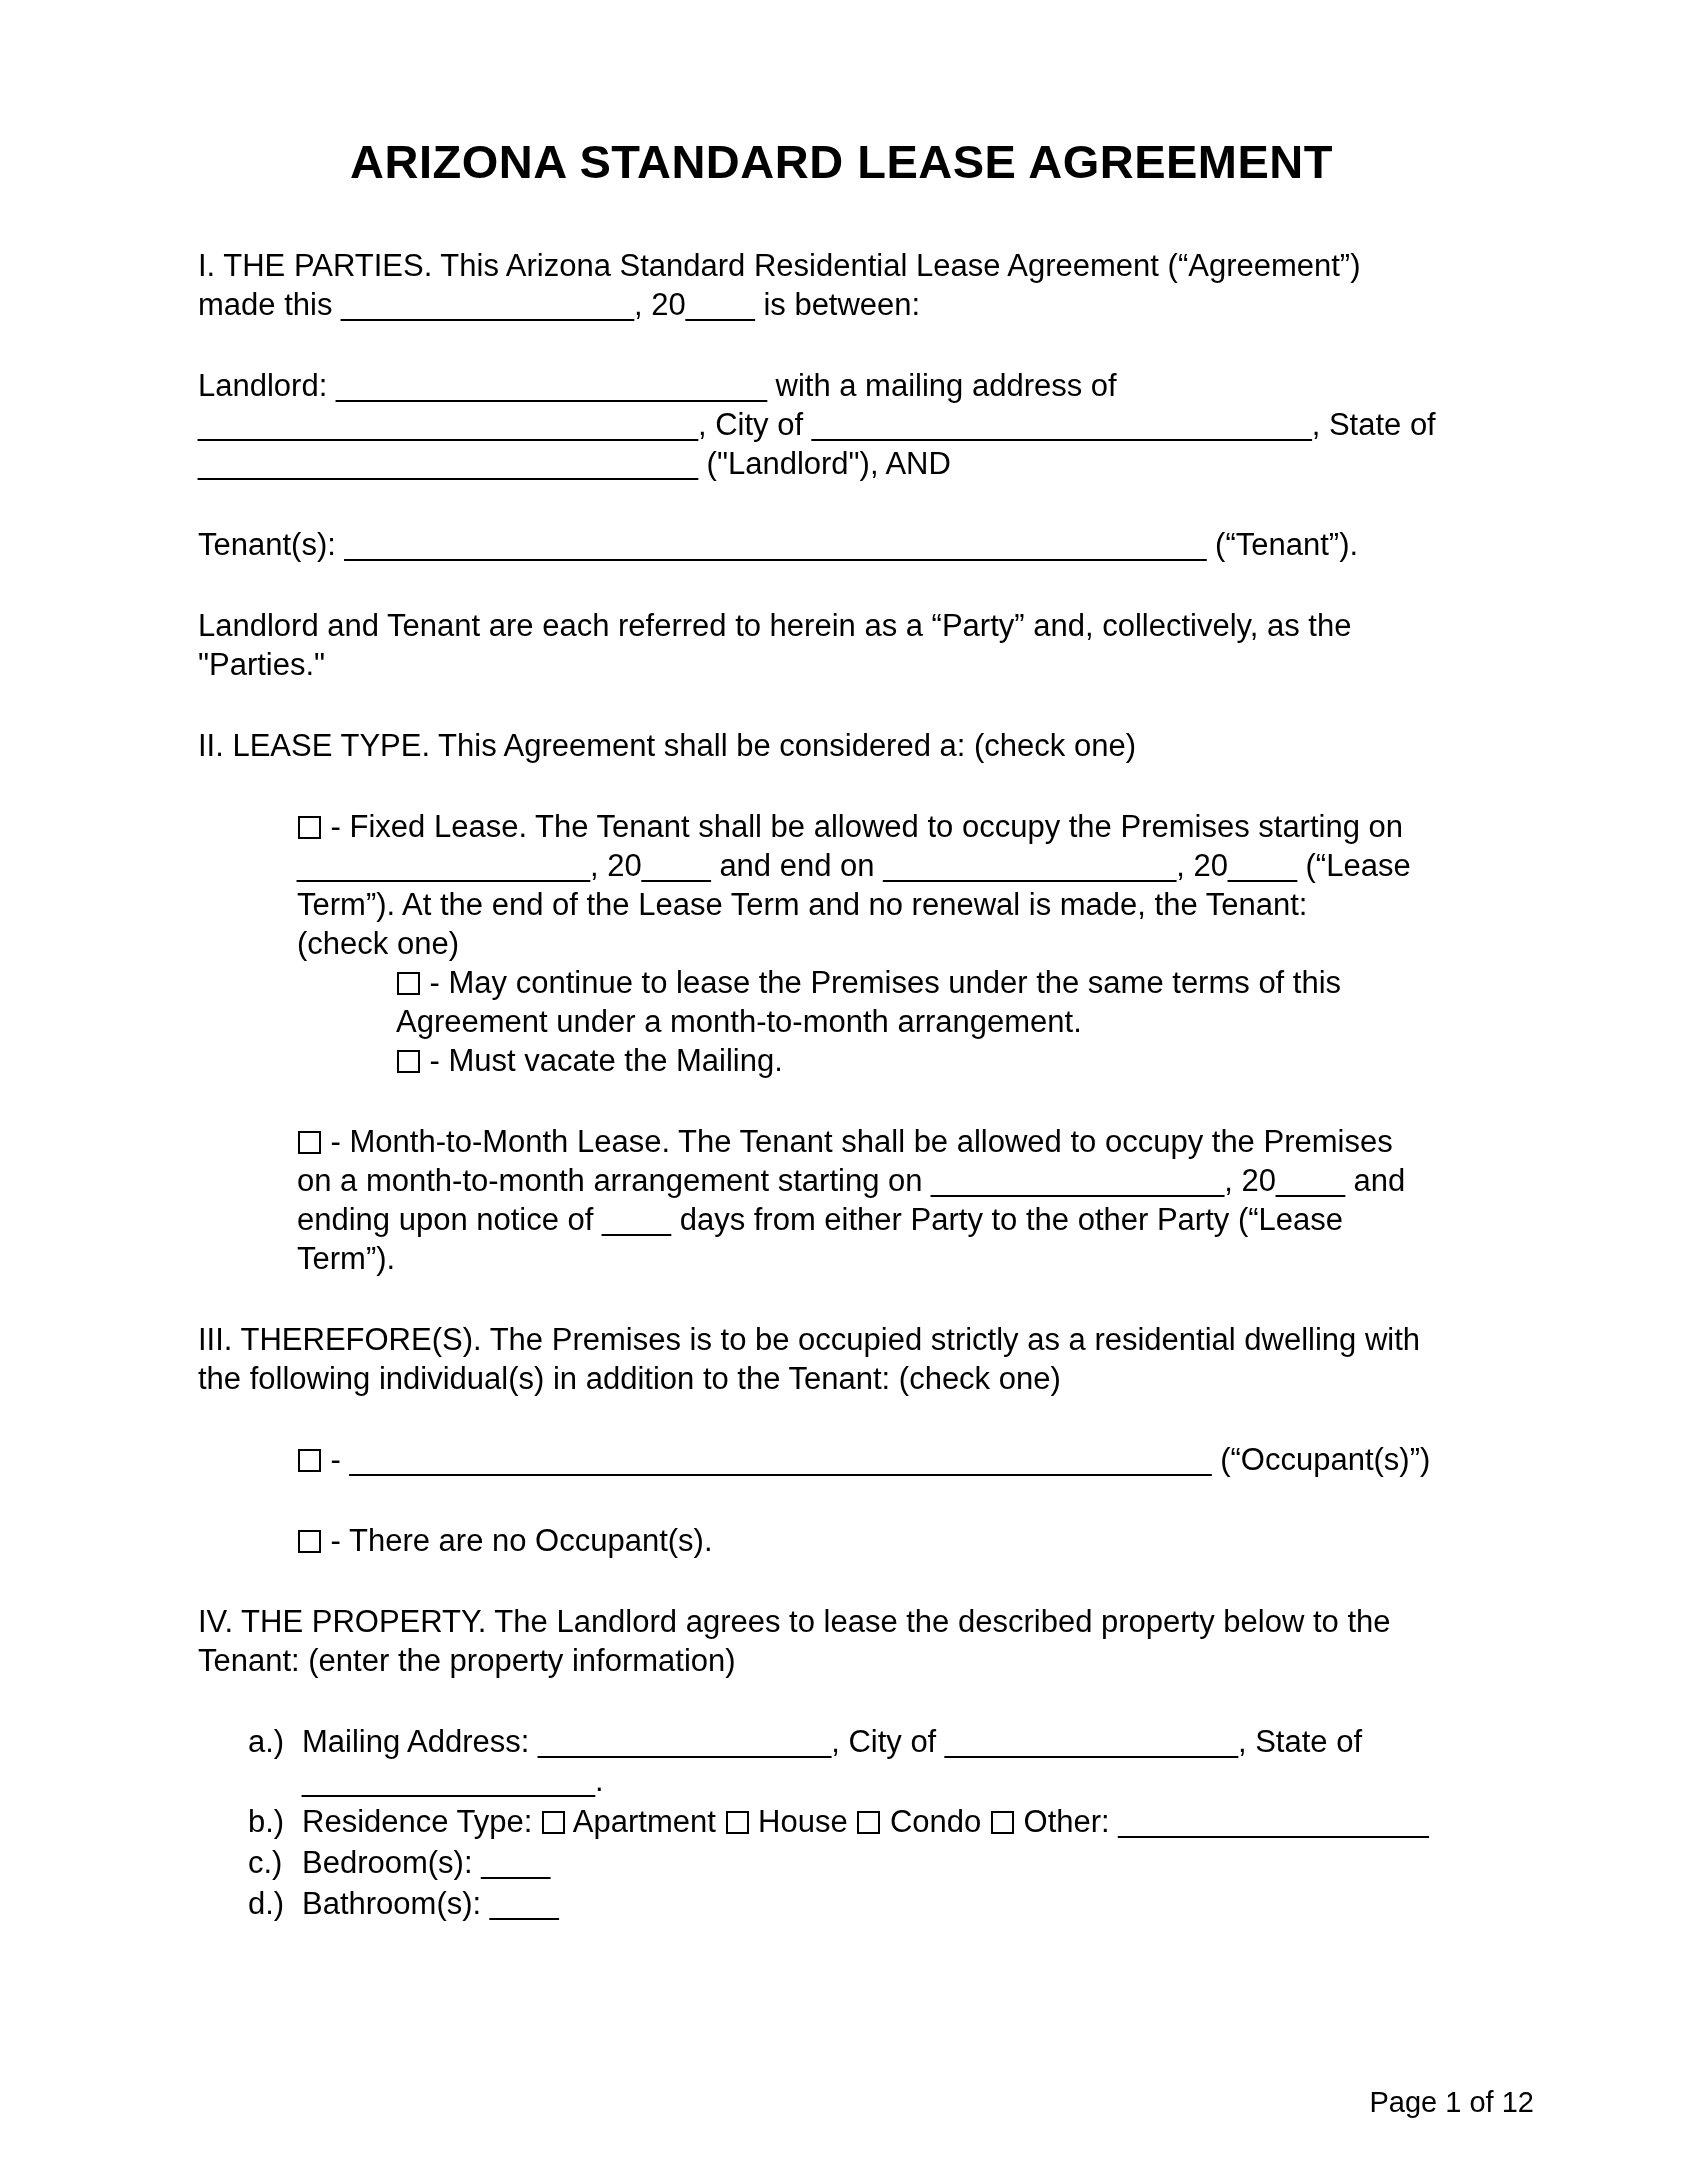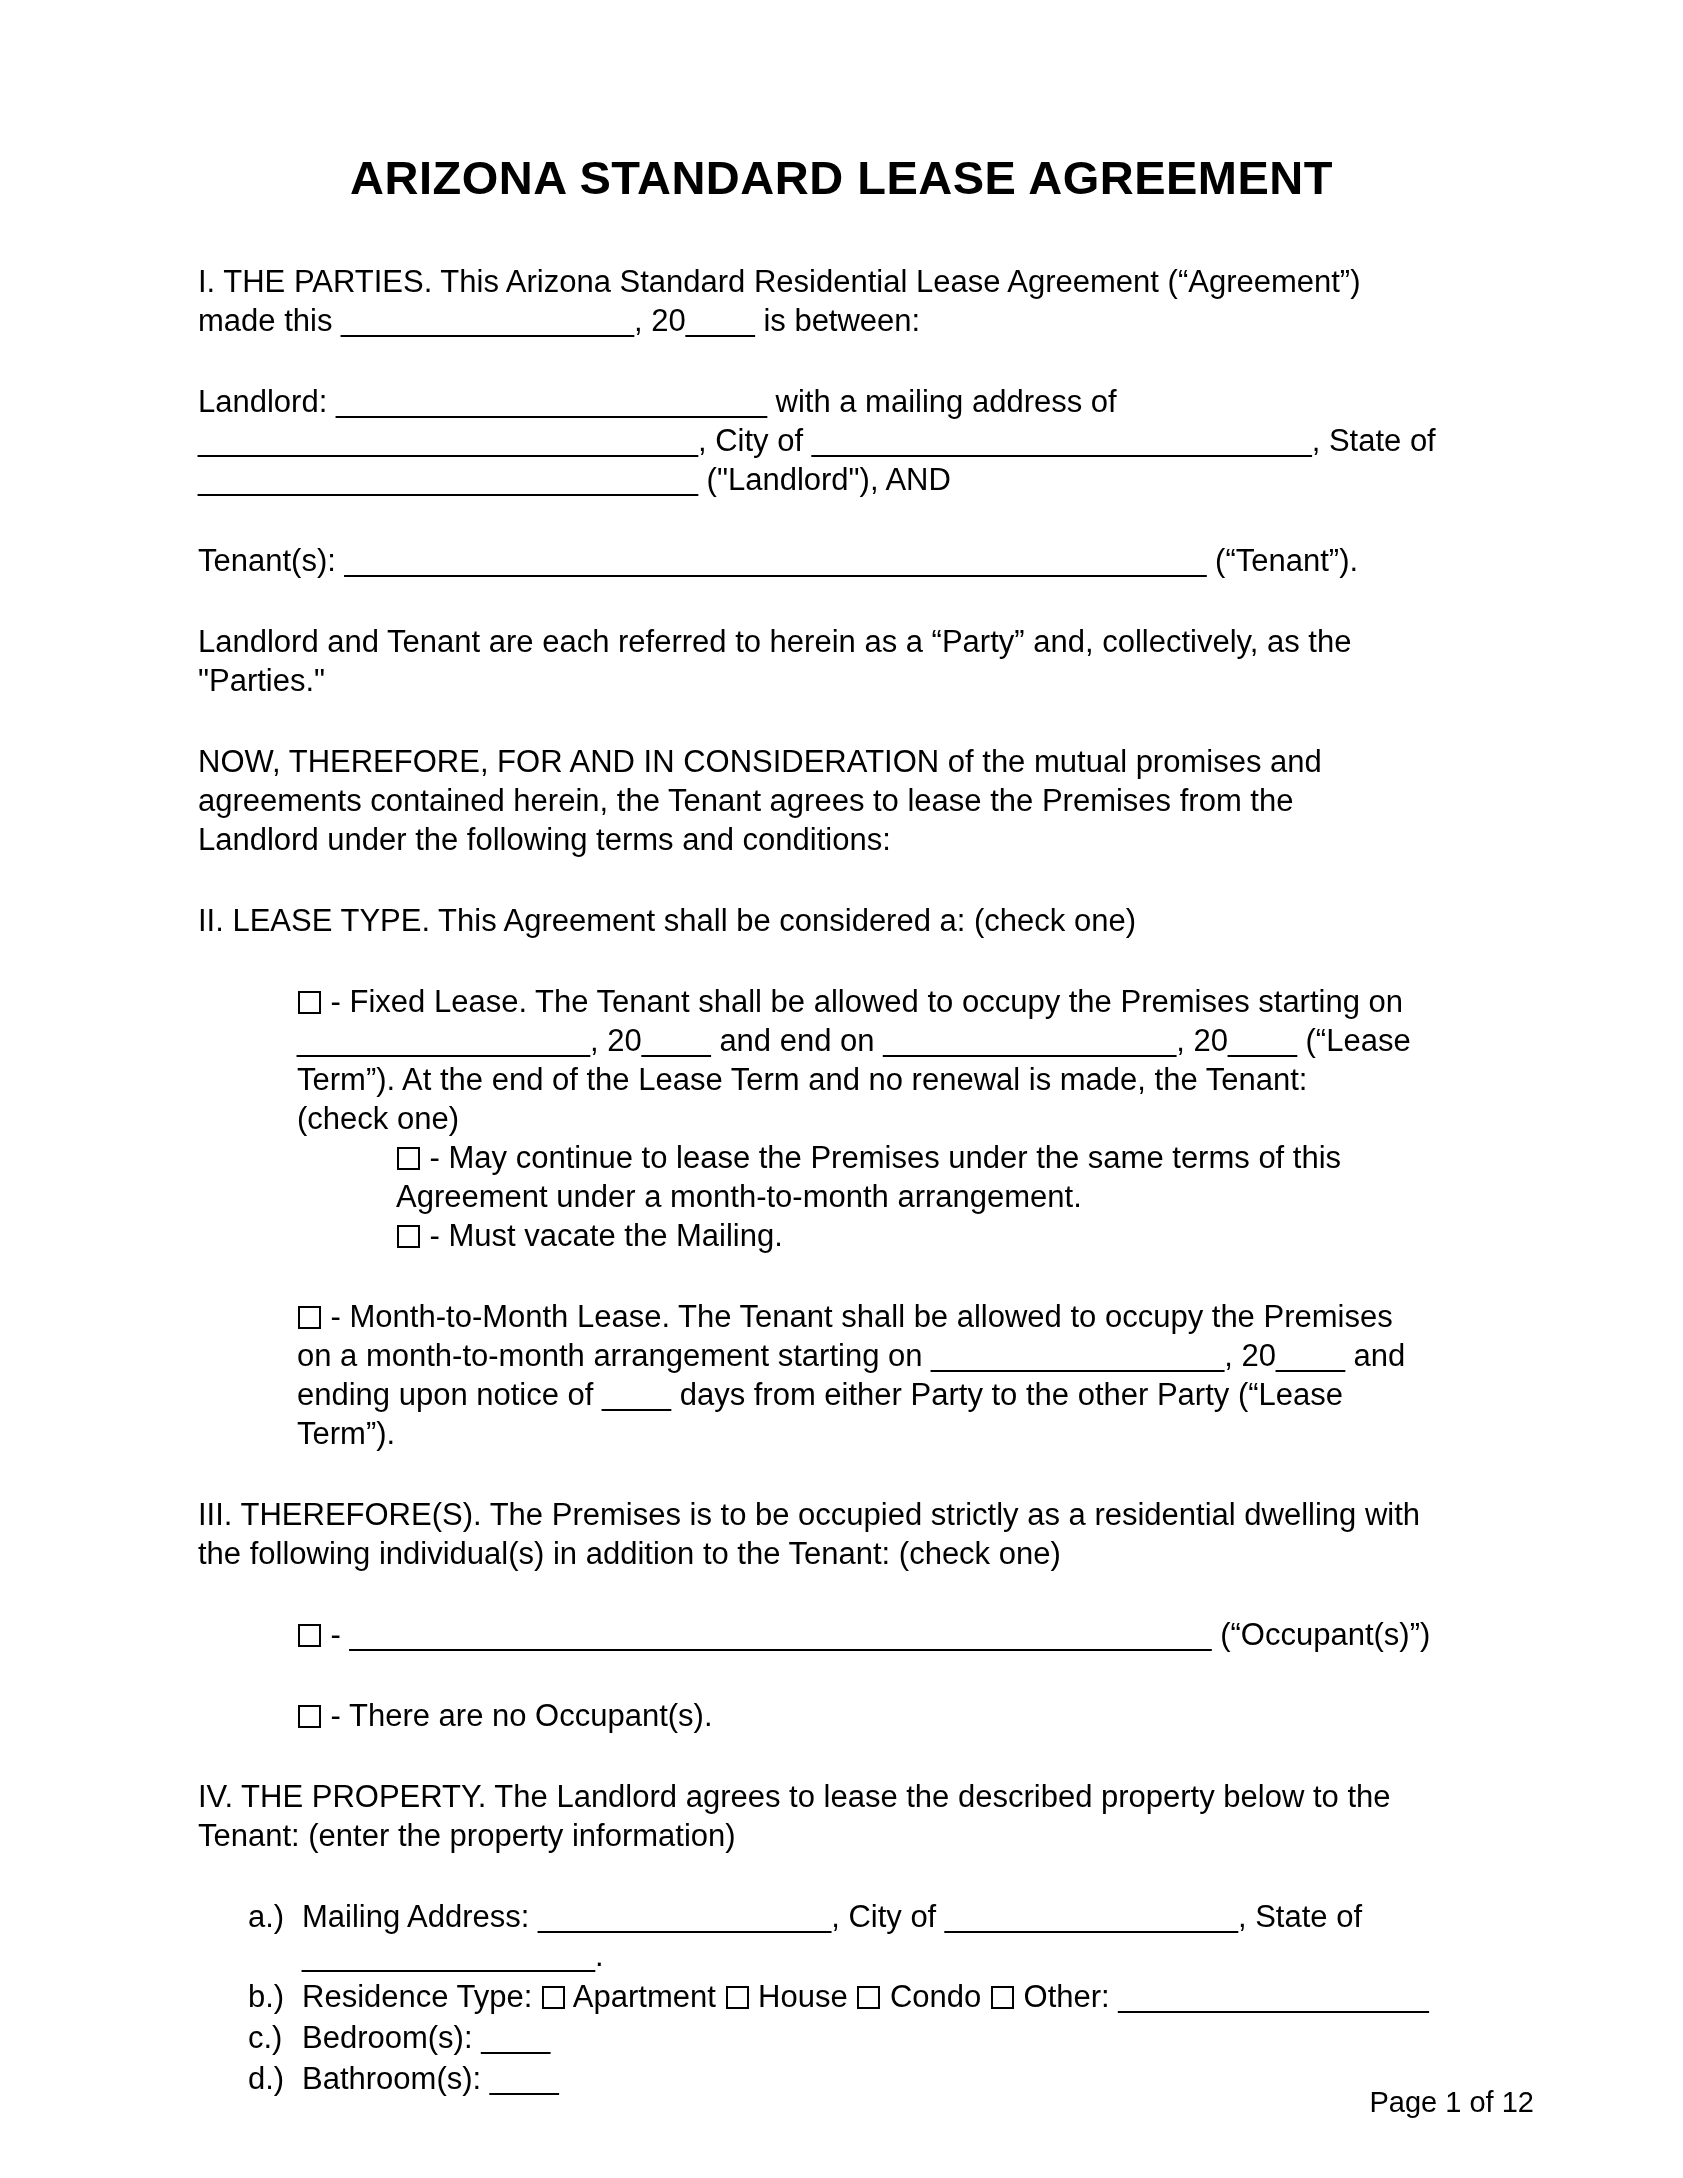--- a/index.html
+++ b/index.html
@@ -5,21 +5,21 @@
   html, body { margin: 0; padding: 0; background: #ffffff; }
   .page {
     position: relative;
     width: 1683px;
     height: 2178px;
     background: #ffffff;
     color: #000000;
     font-family: "Liberation Sans", sans-serif;
     font-size: 31px;
     box-sizing: border-box;
-    padding: 16px 198px;
+    padding: 0 198px;
     overflow: hidden;
   }
   .title {
     font-size: 47px;
     font-weight: bold;
     text-align: center;
     margin: 135px 0 58px 0;
     line-height: 53px;
     letter-spacing: 0.5px;
     white-space: pre;
@@ -73,23 +73,20 @@
 
   <p class="para"><span class="b">Landlord</span><span>: _________________________ with a mailing address of
 _____________________________, City of _____________________________, State of
 _____________________________ ("Landlord"), AND</span></p>
 
   <p class="para"><span class="b">Tenant(s)</span><span>: __________________________________________________ (“Tenant”).</span></p>
 
   <p class="para"><span>Landlord and Tenant are each referred to herein as a “Party” and, collectively, as the
 "Parties."</span></p>
 
-  <p class="para"><span>NOW, THEREFORE, FOR AND IN CONSIDERATION of the mutual promises and
-agreements contained herein, the Tenant agrees to lease the Premises from the
-Landlord under the following terms and conditions:</span></p>
 
   <p class="para"><span class="b">II. LEASE TYPE</span><span>. This Agreement shall be considered a: (check one)</span></p>
 
   <p class="para indent1 mb0"><span class="cb"></span><span> - Fixed Lease. The Tenant shall be allowed to occupy the Premises starting on
 _________________, 20____ and end on _________________, 20____ (“Lease
 Term”). At the end of the Lease Term and no renewal is made, the Tenant:
 (check one)</span></p>
 
   <p class="para indent2 mb0"><span class="cb"></span><span> - May continue to lease the Premises under the same terms of this
 Agreement under a month-to-month arrangement.</span></p>

